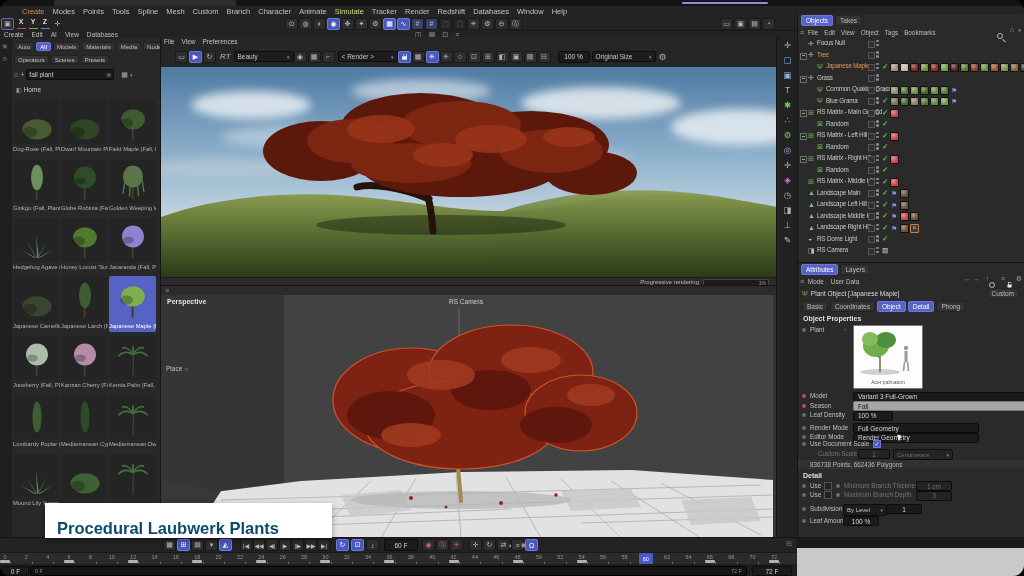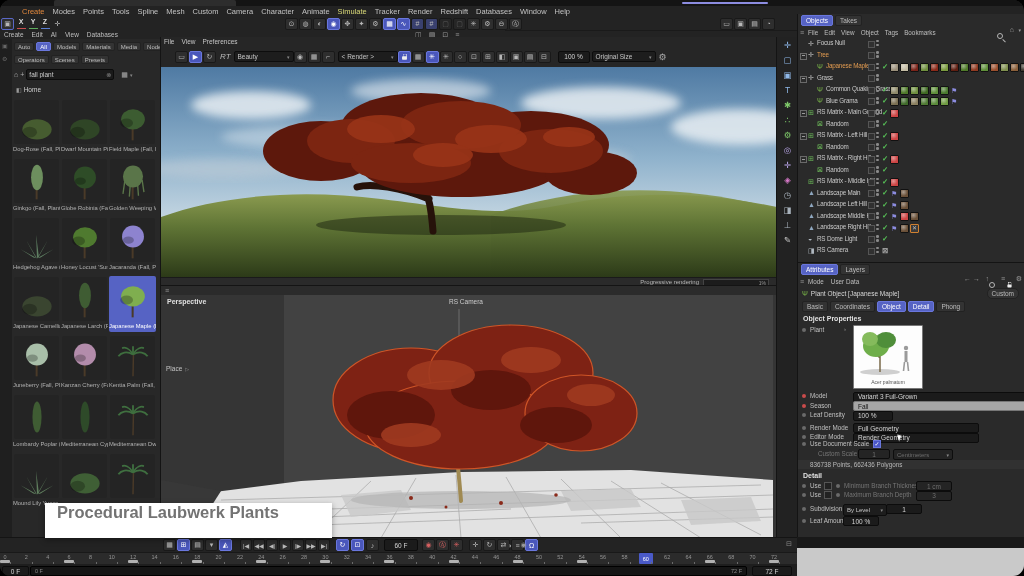--- a/index.html
+++ b/index.html
@@ -93,21 +93,21 @@
   </div>
 
   <div class="abs row" id="menubar" style="left:0;top:6px;width:800px;height:11px;background:#232323;padding-left:18px;">
       <div class="menu-item" style="color: rgb(224, 135, 60);">Create</div>
       <div class="menu-item">Modes</div>
       <div class="menu-item">Points</div>
       <div class="menu-item">Tools</div>
       <div class="menu-item">Spline</div>
       <div class="menu-item">Mesh</div>
       <div class="menu-item">Custom</div>
-      <div class="menu-item">Camera</div>
+      <div class="menu-item">Branch</div>
       <div class="menu-item">Character</div>
       <div class="menu-item">Animate</div>
       <div class="menu-item" style="color: rgb(217, 217, 120);">Simulate</div>
       <div class="menu-item">Tracker</div>
       <div class="menu-item">Render</div>
       <div class="menu-item">Redshift</div>
       <div class="menu-item">Databases</div>
       <div class="menu-item">Window</div>
       <div class="menu-item">Help</div>
     </div>
@@ -1141,19 +1141,19 @@
           <div style="position: absolute; left: 4px; top: 1px; font-size: 5.5px; color: rgb(138, 138, 138);">0 F</div>
           <div style="position: absolute; right: 4px; top: 1px; font-size: 5.5px; color: rgb(138, 138, 138);">72 F</div>
         </div>
         <div class="field" style="position: absolute; left: 752px; top: 2px; width: 38px; height: 8px;">72 F</div>
       </div>
   </div>
 
   <div class="abs" style="left:797px;top:537px;width:227px;height:11px;background:#191919;"></div>
   <div class="abs" style="left:797px;top:548px;width:227px;height:28px;background:#c9c9c9;"></div>
 
-  <div class="abs" id="overlay-caption" style="left:45px;top:503px;width:287px;height:35px;background:#fff;display:flex;align-items:flex-start;
-              padding-left:12px;box-sizing:border-box;color:#737373;font-weight:bold;font-size:16.5px;
+  <div class="abs" id="overlay-caption" style="left:45px;top:503px;width:287px;height:35px;background:#fff;display:flex;align-items:flex-end;
+              padding-left:12px;box-sizing:border-box;color:#0c4a6e;font-weight:bold;font-size:16.5px;
               box-shadow:0 2px 6px rgba(0,0,0,0.35);">
     <span>Procedural Laubwerk Plants</span>
   </div>
 
 </div>
 
 </body></html>

